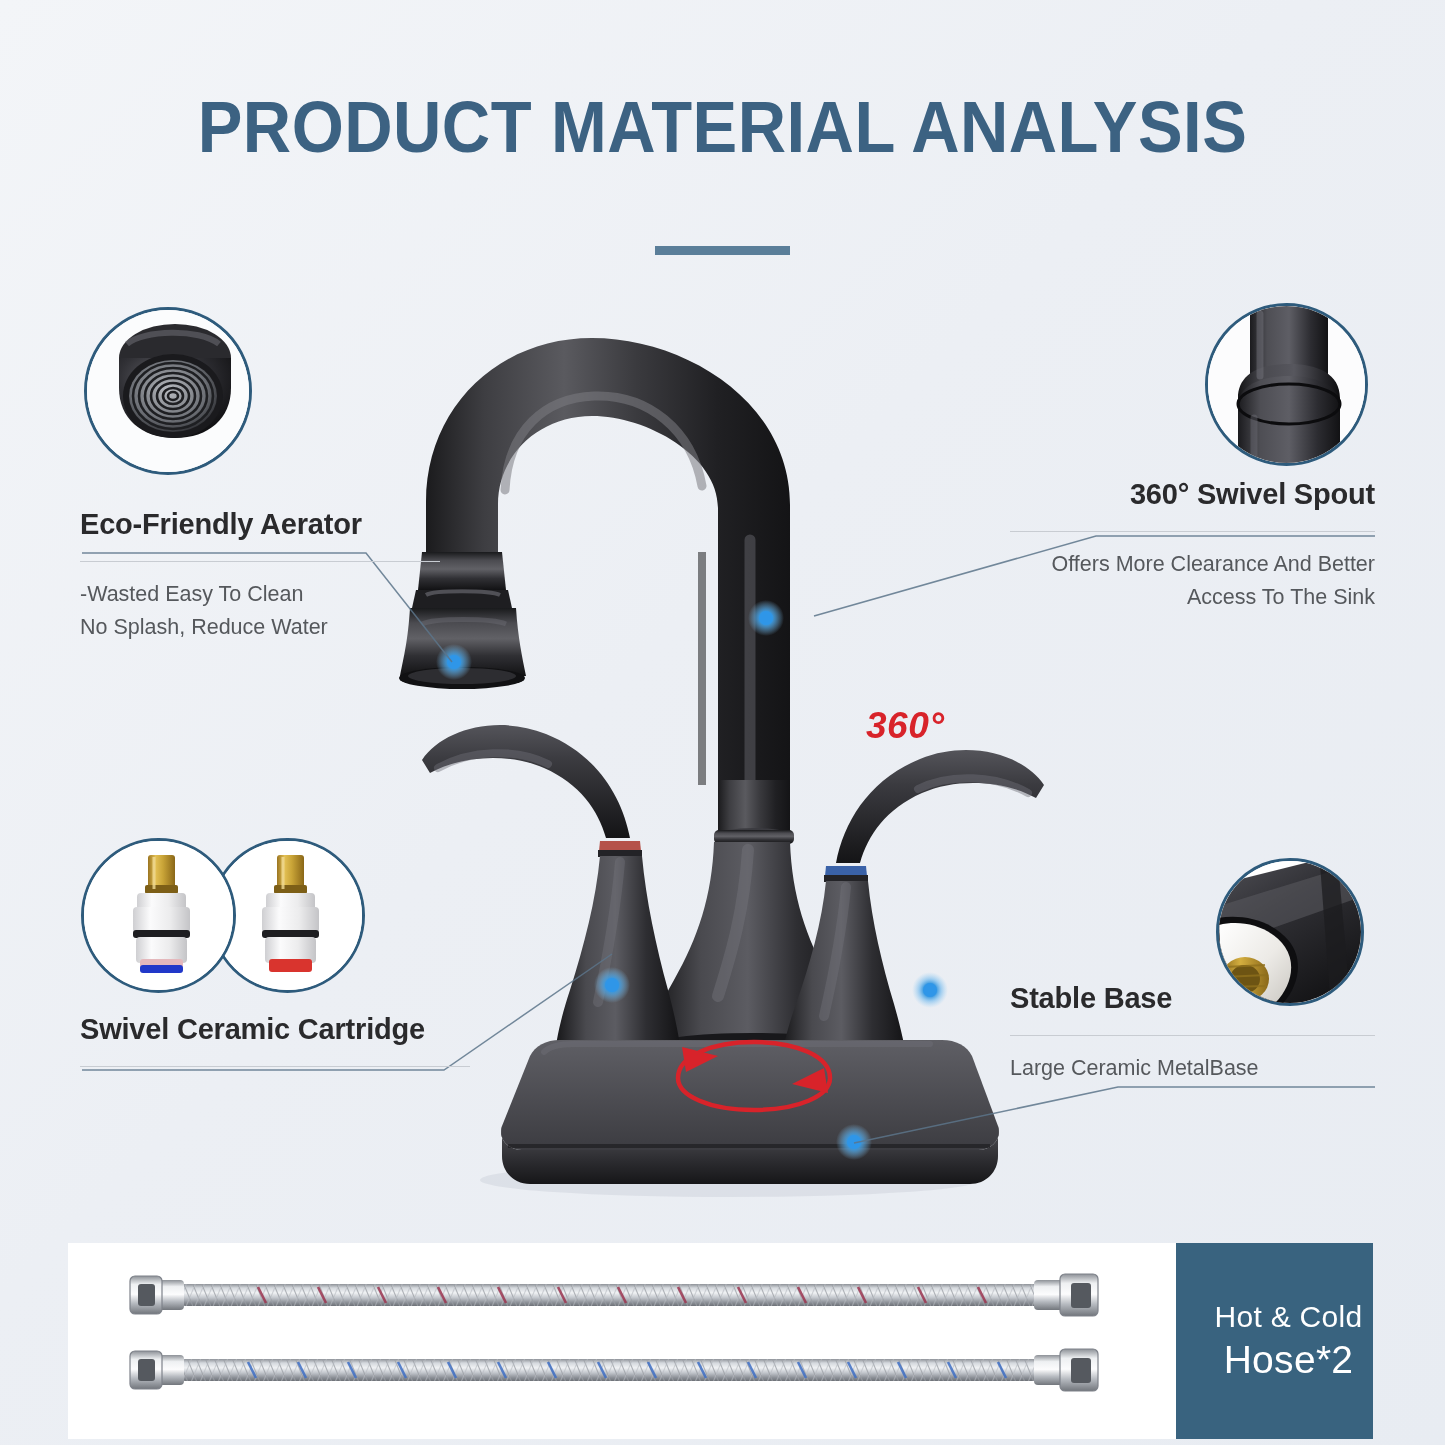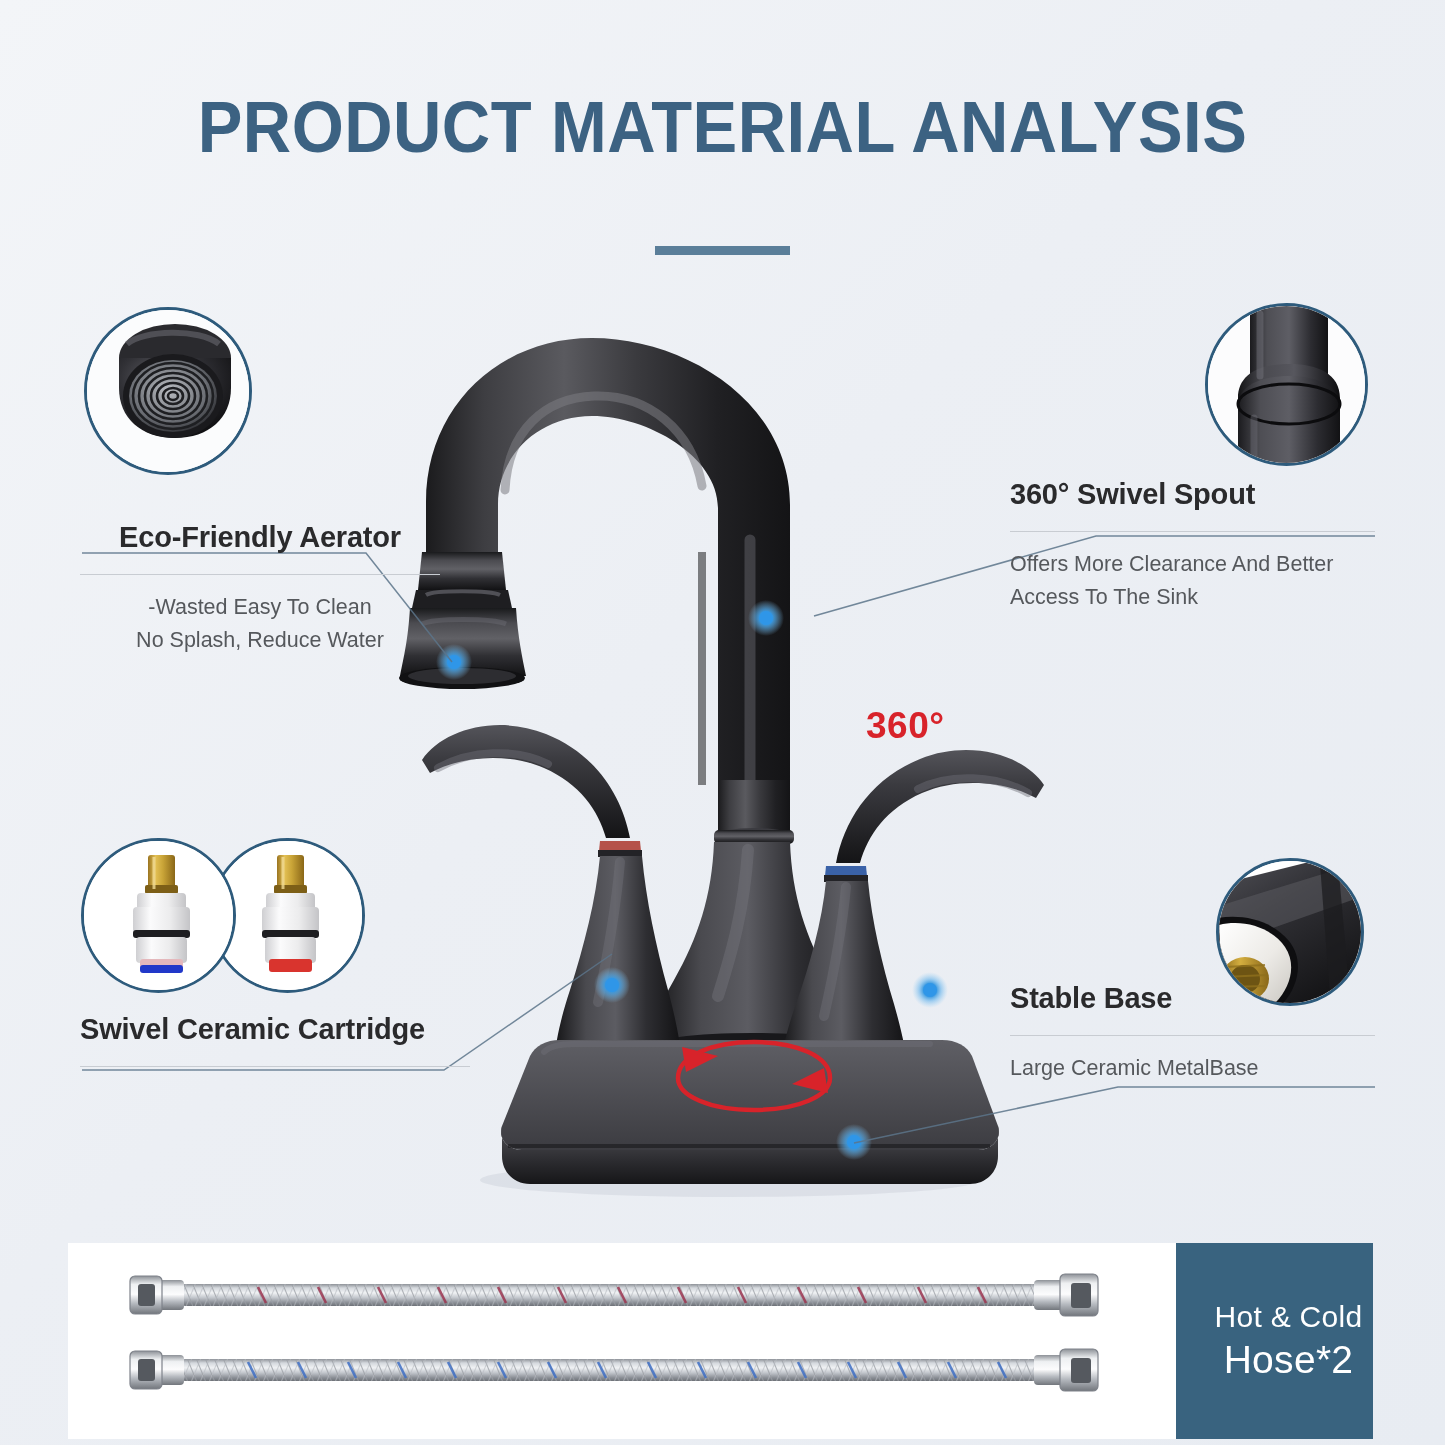--- a/index.html
+++ b/index.html
@@ -28,24 +28,24 @@
 
   
   .callout { position: absolute; }
   .callout-heading {
     font-size: 29px; font-weight: 700; color: #2a2a2c;
     letter-spacing: -0.2px; white-space: nowrap;
   }
   .callout-rule { height: 1px; background: #c8ccd2; margin: 20px 0 16px; }
   .callout-body { font-size: 21.5px; color: #55585c; line-height: 1.52; }
 
-  #callout-aerator { left: 80px; top: 521px; width: 360px; text-align: center; }
+  #callout-aerator { left: 80px; top: 508px; width: 360px; }
   #callout-aerator .callout-rule { width: 360px; }
 
-  #callout-swivel { left: 1010px; top: 478px; width: 365px; text-align: left; }
+  #callout-swivel { left: 1010px; top: 478px; width: 365px; text-align: right; }
   #callout-swivel .callout-rule { width: 365px; }
 
   #callout-cartridge { left: 80px; top: 1013px; width: 390px; }
   #callout-cartridge .callout-rule { width: 390px; }
 
   #callout-base { left: 1010px; top: 982px; width: 365px; text-align: left; }
   #callout-base .callout-rule { width: 365px; }
 
   
   .detail-circle {
@@ -60,20 +60,21 @@
   #circle-base { left: 1216px; top: 858px; width: 148px; height: 148px; }
 
   
   #faucet-art { position: absolute; left: 330px; top: 290px; width: 800px; height: 940px; }
 
   
   #label-360 {
     position: absolute; left: 866px; top: 705px;
     font-size: 37px; font-weight: 700; color: #d8232a;
     letter-spacing: 0.5px;
+    font-style: italic;
   }
 
   
   #leaders { position: absolute; left: 0; top: 0; width: 1445px; height: 1445px; pointer-events: none; }
 
   
   #hose-panel {
     position: absolute; left: 68px; top: 1243px;
     width: 1305px; height: 196px; background: #ffffff;
   }

